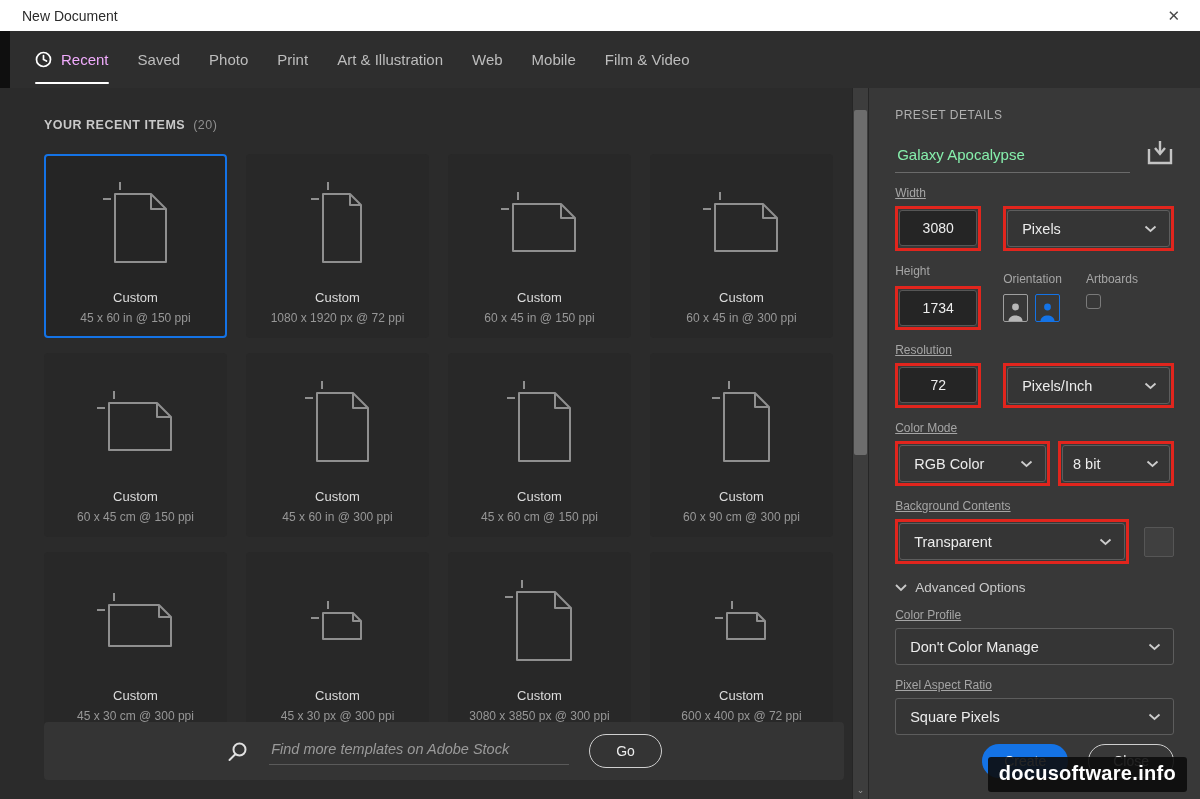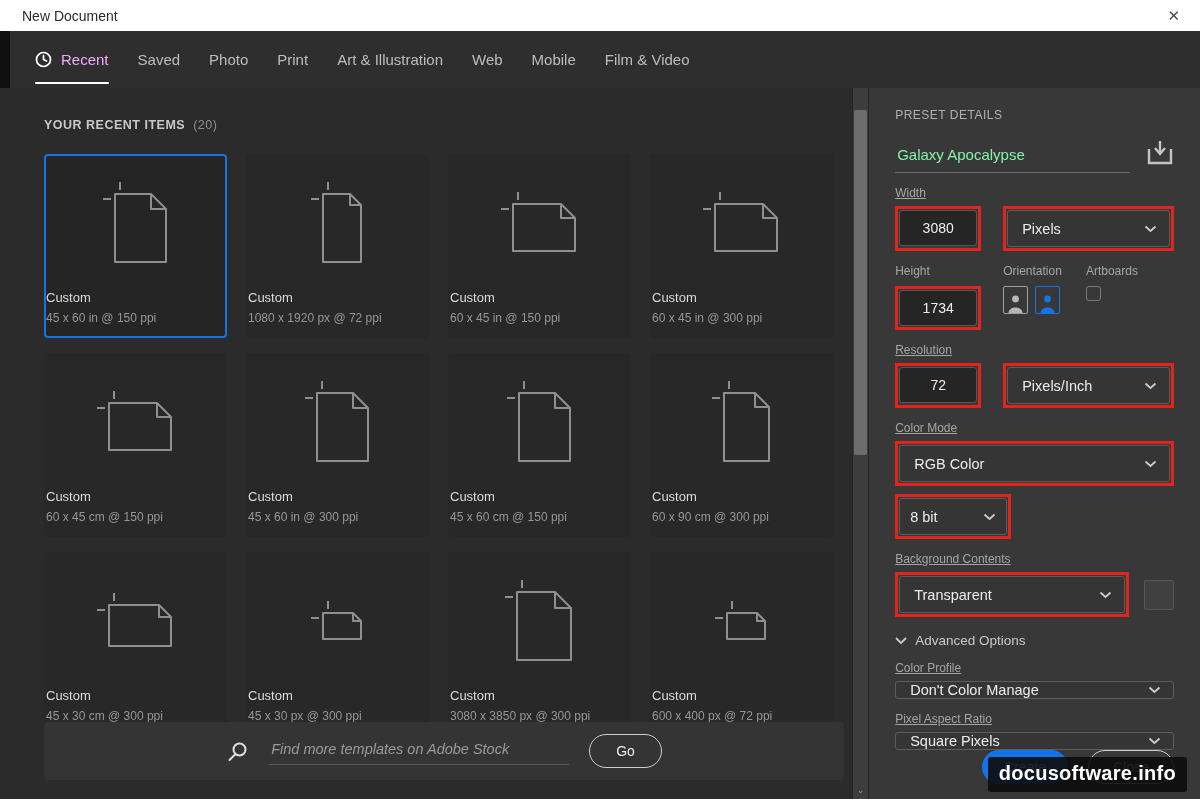--- a/index.html
+++ b/index.html
@@ -19,21 +19,21 @@
   .tab.active::after { content:""; position:absolute; left:0; right:0; bottom:4px; height:2px; background:#ffffff; border-radius:1px; }
 
   
   .dialog-body { display:flex; height:711px;padding-left:14px; }
   .main { width:838px; position:relative; background:#2b2b2b; padding:30px 0 0 30px; }
   .section-head { font-size:12.5px; font-weight:bold; letter-spacing:.5px; color:#c9c9c9; }
   .section-head .count { color:#8f8f8f; font-weight:normal; margin-left:4px; }
 
   .grid { margin-top:22px; display:grid; grid-template-columns:repeat(4,202px); row-gap:15px; }
   .card { width:183px; height:184px; border-radius:4px; background:#282828; border:2px solid transparent;
-          display:flex; flex-direction:column; padding-bottom:11px; cursor:pointer; }
+          display:flex; flex-direction:column; align-items:center; padding-bottom:11px; cursor:pointer; }
   .card.selected { border-color:#1473e6; background:#252525; }
   .card .icon-wrap { flex:1; display:flex; align-items:center; justify-content:center; }
   .card .item-title { font-size:13px; color:#dcdcdc; margin-bottom:6px; }
   .card .item-dims { font-size:12px; color:#979797; }
 
   
   .stockbar { position:absolute; left:30px; bottom:19px; width:800px; height:58px; background:#343434; border-radius:4px;
               display:flex; align-items:center; justify-content:center; gap:20px; z-index:5; }
   .stockbar input { width:300px; background:transparent; border:none; outline:none; border-bottom:1px solid #5a5a5a;
                     color:#dddddd; font-size:14.5px; padding:4px 2px 7px; }
@@ -317,21 +317,21 @@
       <div class="hl grow">
         <div class="dd">
           <span>Pixels</span>
           <svg width="13" height="8" viewBox="0 0 13 8">
               <path d="M1.5 1.5 L6.5 6 L11.5 1.5" fill="none" stroke="#cccccc" stroke-width="1.8"></path>
             </svg>
         </div>
       </div>
     </div>
 
-    <div class="row" style="margin-top:13px;">
+    <div class="row" style="margin-top:13px;align-items:center;">
       <div style="width:86px;">
         <div class="mini-label">Height</div>
         <div class="hl num-wrap" style="width:86px;">
           <input type="text" value="1734" style="">
         </div>
       </div>
       <div class="ori-art">
         <div>
           <div class="mini-label">Orientation</div>
           <div class="ori-btns">
@@ -365,21 +365,21 @@
         <div class="dd">
           <span>Pixels/Inch</span>
           <svg width="13" height="8" viewBox="0 0 13 8">
               <path d="M1.5 1.5 L6.5 6 L11.5 1.5" fill="none" stroke="#cccccc" stroke-width="1.8"></path>
             </svg>
         </div>
       </div>
     </div>
 
     <div class="f-label">Color Mode</div>
-    <div class="row" style="gap:8px;flex-direction:column;">
+    <div class="row" style="gap:8px;">
       <div class="hl grow">
         <div class="dd">
           <span>RGB Color</span>
           <svg width="13" height="8" viewBox="0 0 13 8">
               <path d="M1.5 1.5 L6.5 6 L11.5 1.5" fill="none" stroke="#cccccc" stroke-width="1.8"></path>
             </svg>
         </div>
       </div>
       <div class="hl" style="width:116px;">
         <div class="dd" style="padding:0 10px;">

